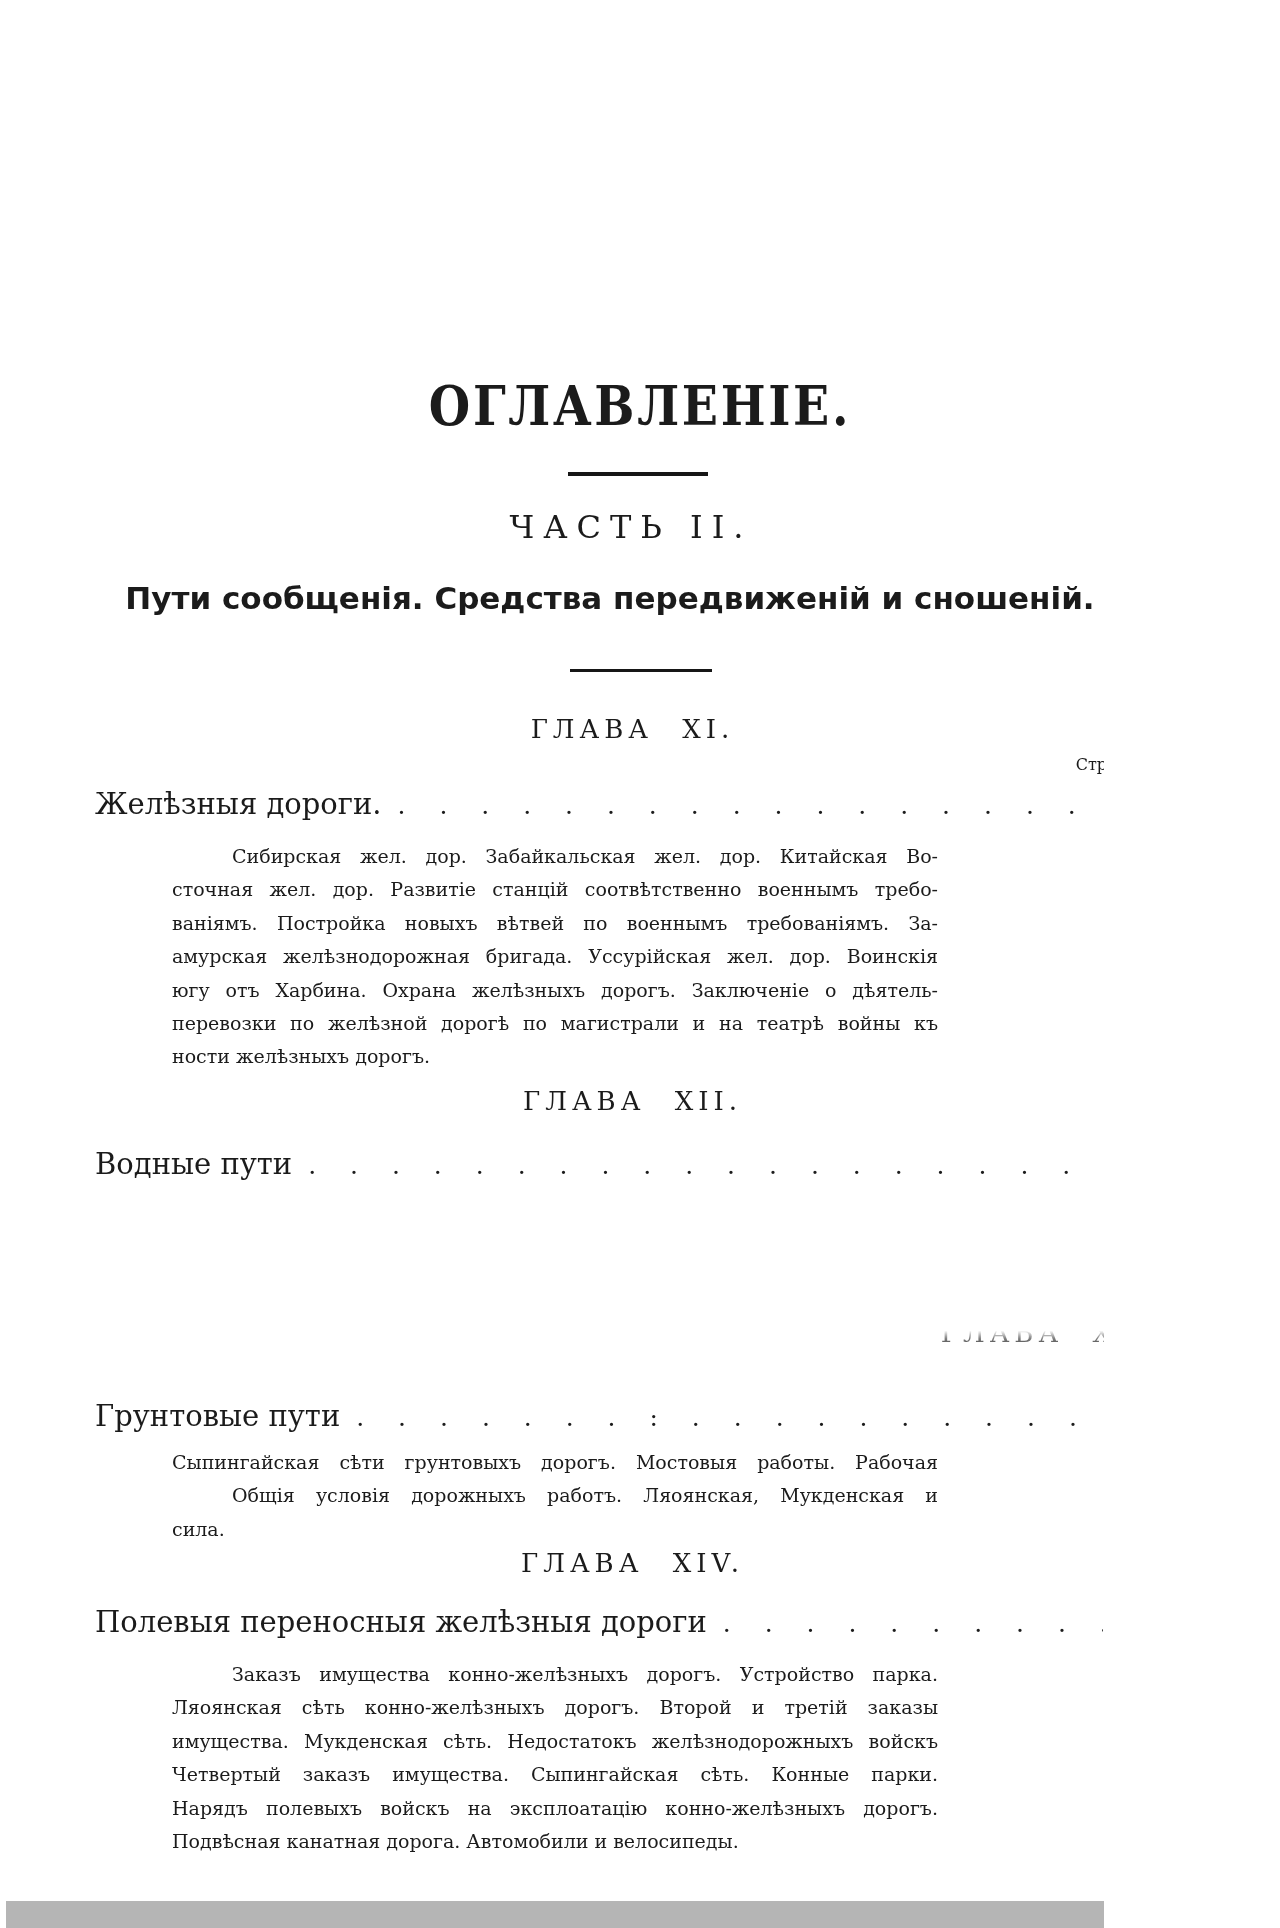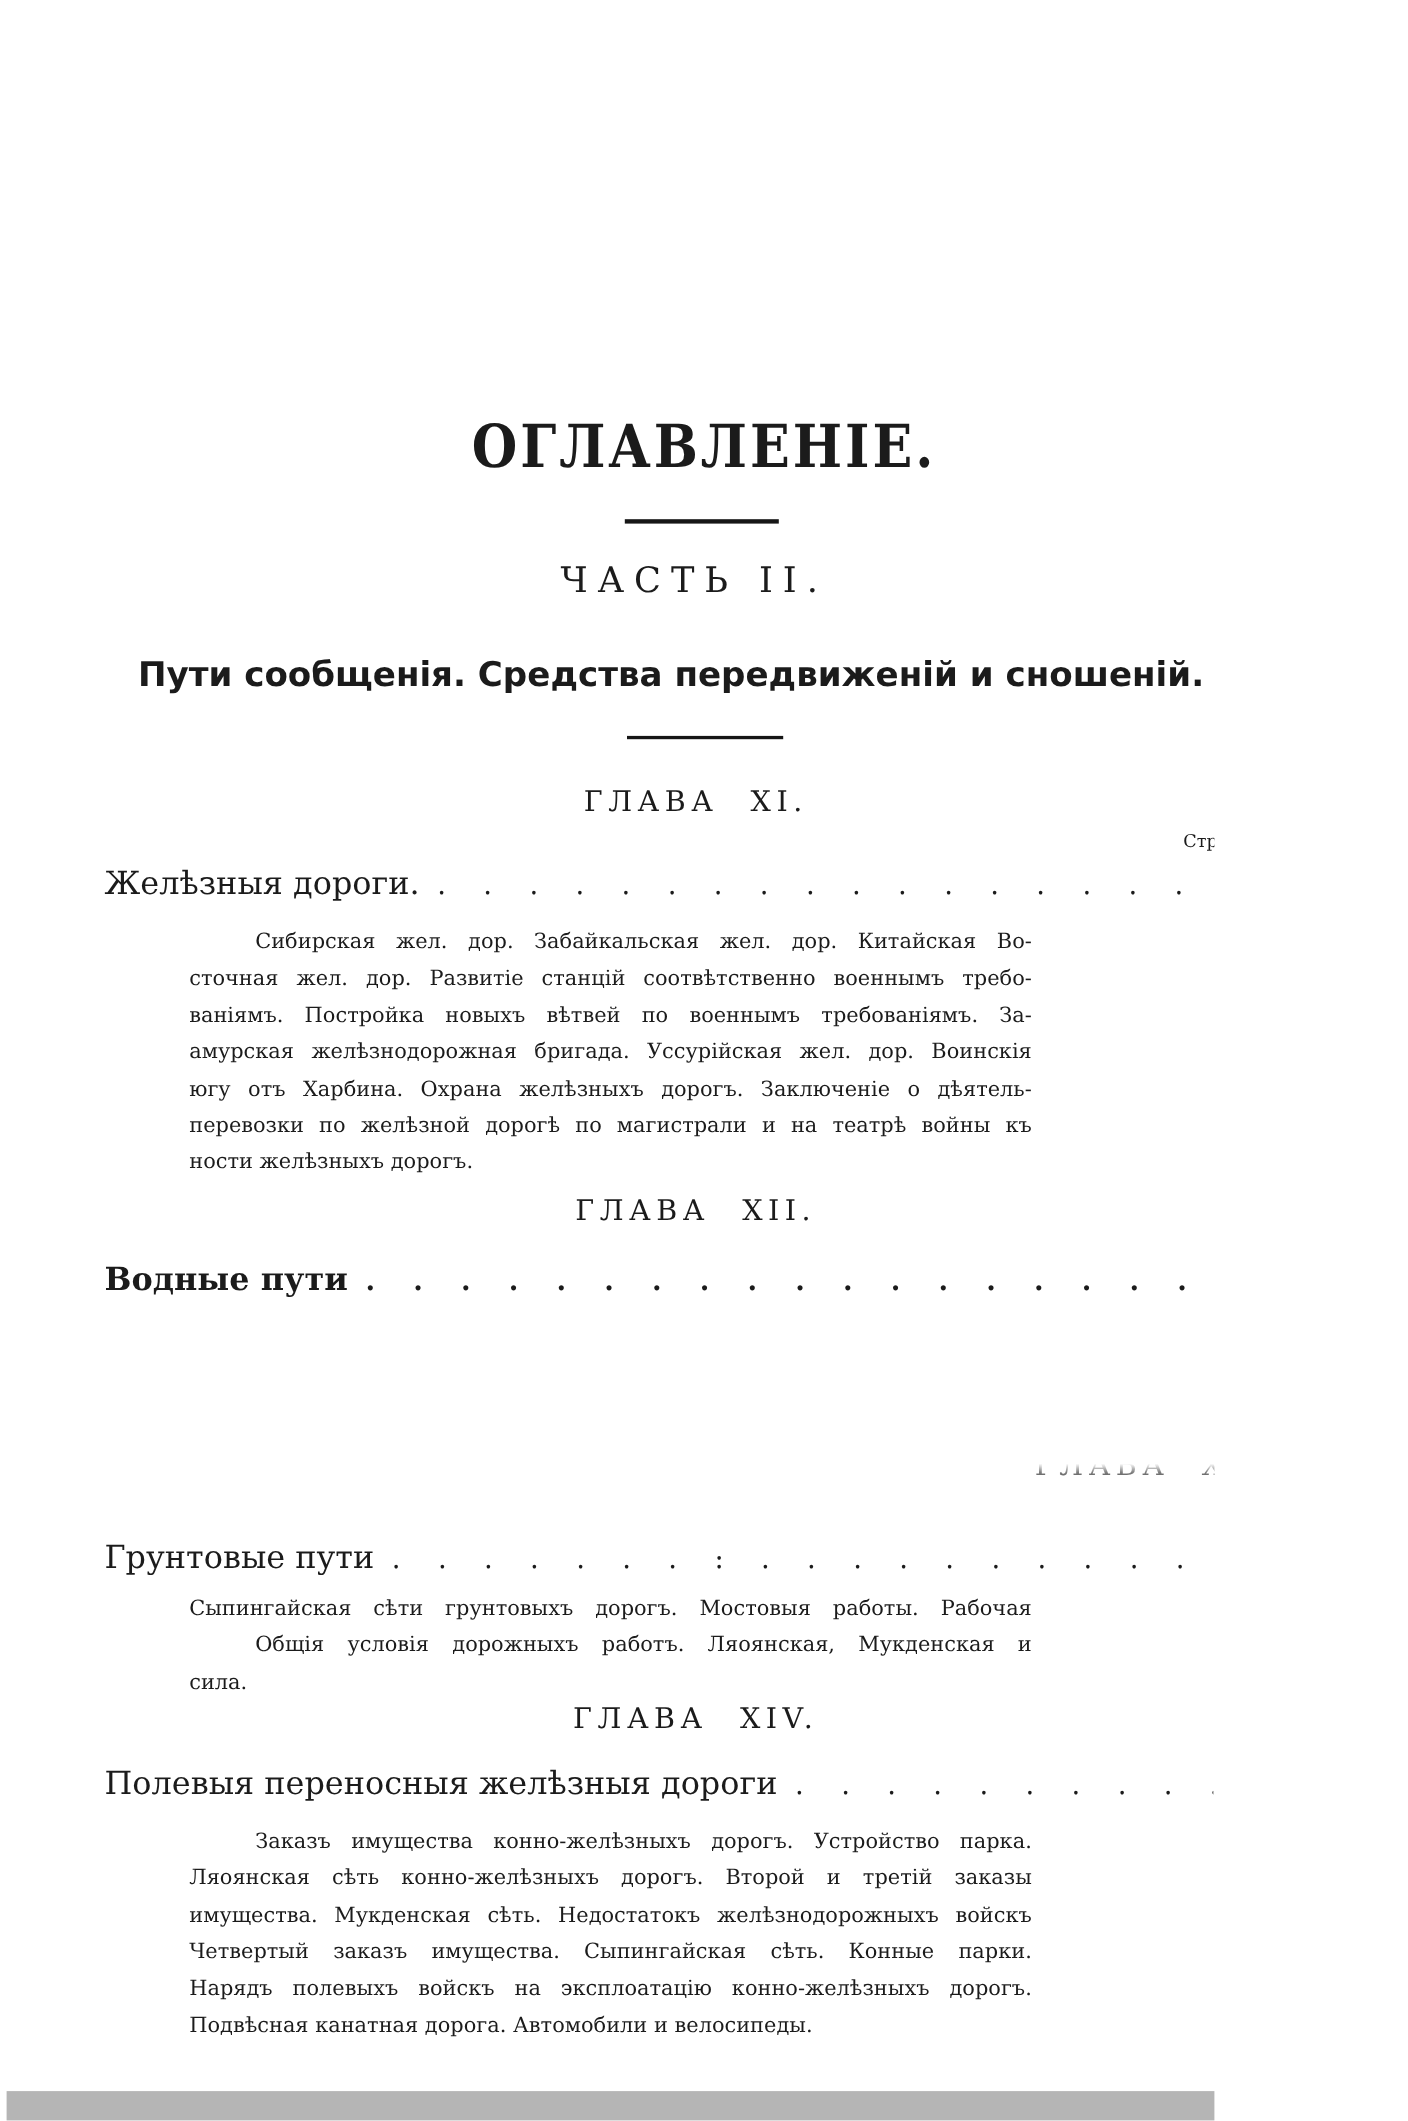--- a/index.html
+++ b/index.html
@@ -28,21 +28,20 @@
     top: 508px; left: 0; width: 1262px;
     text-align: center;
     font-size: 32px; letter-spacing: 9px;
   }
   .part-subtitle {
     top: 580px; left: 40px; width: 1140px;
     text-align: center;
     font-family: "DejaVu Sans", "Liberation Sans", sans-serif;
     font-weight: bold;
     font-size: 31px;
-    margin-top: 16px;
   }
 
   .chapter-heading {
     left: 90px; width: 1085px;
     text-align: center;
     font-size: 26px; letter-spacing: 5px; word-spacing: 16px;
   }
   .ch11 { top: 714px; }
   .ch12 { top: 1086px; }
   .ch14 { top: 1548px; }
@@ -64,21 +63,21 @@
     text-align: right;
     font-size: 16px;
   }
 
   .entry {
     left: 95px; width: 1072px;
     display: flex; align-items: baseline;
     font-size: 29px;
   }
   .e11 { top: 786px; }
-  .e12 { top: 1146px; font-weight: bold; }
+  .e12 { top: 1146px; }
   .e13 { top: 1398px; }
   .e14 { top: 1604px; }
   .entry .etitle { flex: 0 0 auto; white-space: nowrap; }
   .entry .dots {
     flex: 1 1 auto; overflow: hidden; white-space: nowrap;
     font-size: 25px; letter-spacing: 13px; padding-left: 16px;
   }
   .entry .pagenum {
     flex: 0 0 auto; min-width: 64px;
     text-align: right; font-size: 30px;

